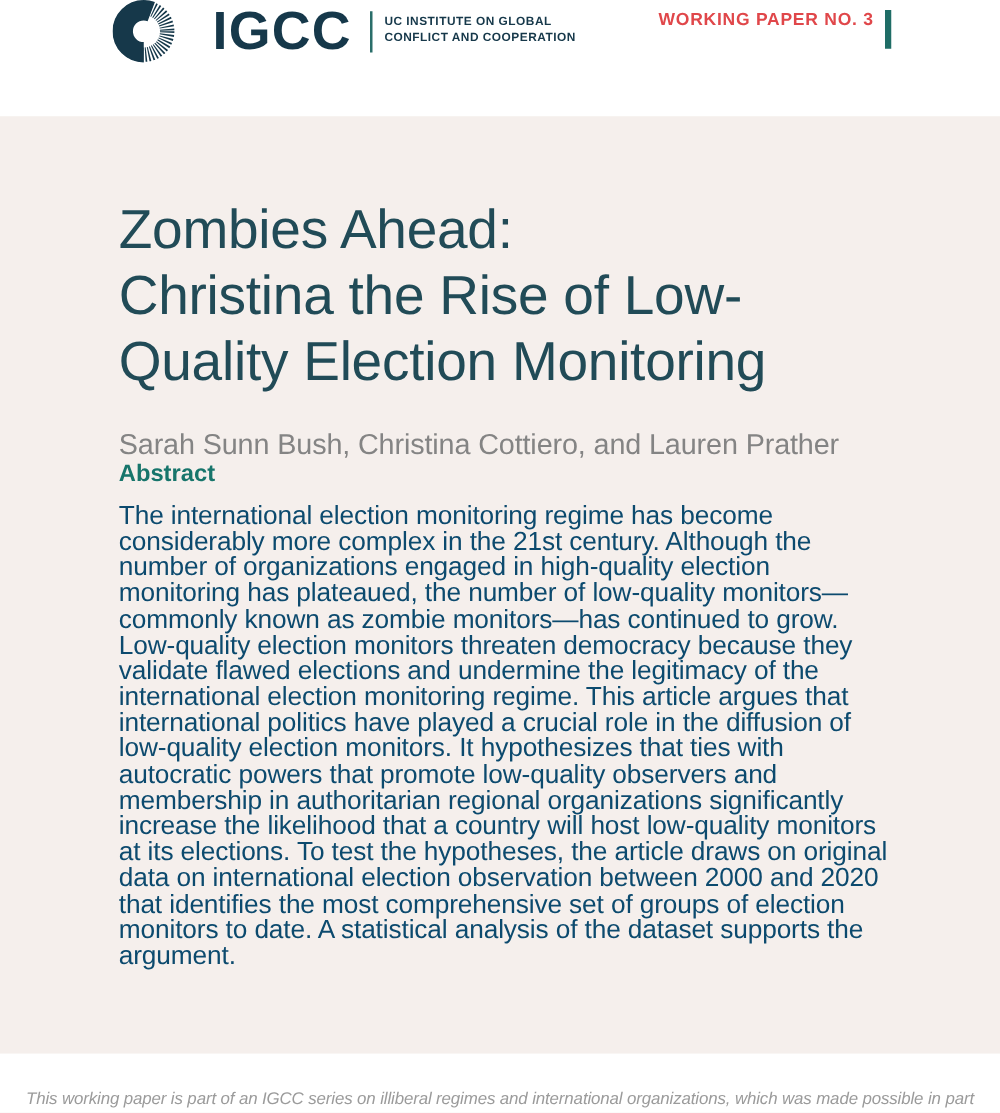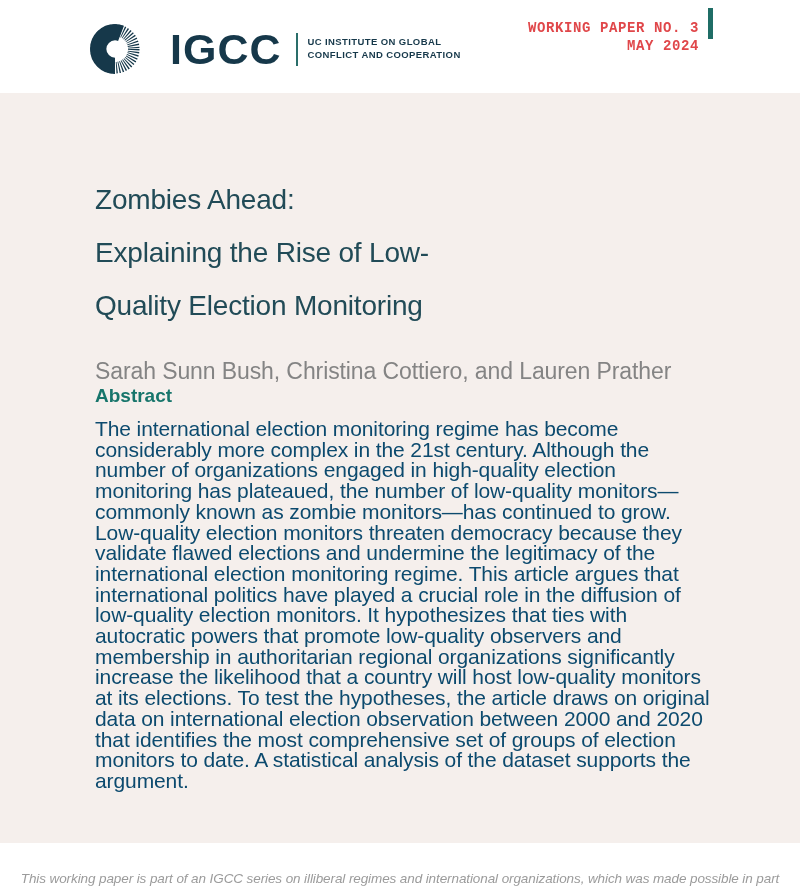--- a/index.html
+++ b/index.html
@@ -16,21 +16,21 @@
 
   
   .topbar {
     height: 93px;
     background: #ffffff;
     display: flex;
     justify-content: space-between;
     align-items: flex-start;
     padding: 0 87px 0 90px;
   }
-  .brand { display: flex; align-items: flex-start; margin-top: 24px; }
+  .brand { display: flex; align-items: flex-start; }
   .logo-mark { width: 50px; height: 52px; margin-top: -1px; flex: 0 0 auto; }
   .wordmark {
     font-size: 43px;
     font-weight: 600;
     color: #16384A;
     letter-spacing: 1px;
     line-height: 50px;
     margin-left: 30px;
   }
   .brand-divider {
@@ -48,38 +48,37 @@
     justify-content: flex-end;
   }
   .issue { display: flex; align-items: flex-start; }
   .issue-text {
     text-align: right;
     color: #E0474A;
     font-weight: bold;
     font-size: 14px;
     letter-spacing: 0.6px;
     line-height: 17.5px;
-    margin-top: 20px;
-    font-family: Liberation Mono, monospace;
+    margin-top: 7px;
   }
   .issue-bar {
     width: 5px; height: 31px;
     background: #1F6D66;
     margin: 8px 0 0 9px;
   }
 
   
   .cover {
     height: 750px;
     background: #F5EFEC;
     padding: 0 95px;
   }
   .title {
-    padding-top: 80px;
-    font-size: 28px;
+    padding-top: 64px;
+    font-size: 44px;
     font-weight: normal;
     color: #214B57;
     line-height: 53px;
     letter-spacing: -0.2px;
   }
   .title span { display: block; }
   .authors {
     margin-top: 26px;
     font-size: 23px;
     color: #848484;
@@ -134,30 +133,29 @@
       <span class="wordmark">IGCC</span>
       <span class="brand-divider"></span>
       <span class="institute">
         <span>UC INSTITUTE ON GLOBAL</span>
         <span>CONFLICT AND COOPERATION</span>
       </span>
     </div>
     <div class="issue">
       <div class="issue-text">
         <div>WORKING PAPER NO. 3</div>
-        <div>MAY 2024</div>
       </div>
       <div class="issue-bar"></div>
     </div>
   </header>
 
   <main class="cover">
     <h1 class="title">
       <span>Zombies Ahead:</span>
-      <span>Explaining the Rise of Low-</span>
+      <span>Christina the Rise of Low-</span>
       <span>Quality Election Monitoring</span>
     </h1>
     <p class="authors">Sarah Sunn Bush, Christina Cottiero, and Lauren Prather</p>
     <h2 class="abstract-heading">Abstract</h2>
     <p class="abstract-text">The international election monitoring regime has become considerably more complex in the 21st century. Although the number of organizations engaged in high-quality election monitoring has plateaued, the number of low-quality monitors—commonly known as zombie monitors—has continued to grow. Low-quality election monitors threaten democracy because they validate flawed elections and undermine the legitimacy of the international election monitoring regime. This article argues that international politics have played a crucial role in the diffusion of low-quality election monitors. It hypothesizes that ties with autocratic powers that promote low-quality observers and membership in authoritarian regional organizations significantly increase the likelihood that a country will host low-quality monitors at its elections. To test the hypotheses, the article draws on original data on international election observation between 2000 and 2020 that identifies the most comprehensive set of groups of election monitors to date. A statistical analysis of the dataset supports the argument.</p>
   </main>
 
   <footer class="footnote">
     <p class="footnote-text">This working paper is part of an IGCC series on illiberal regimes and international organizations, which was made possible in part</p>
   </footer>

